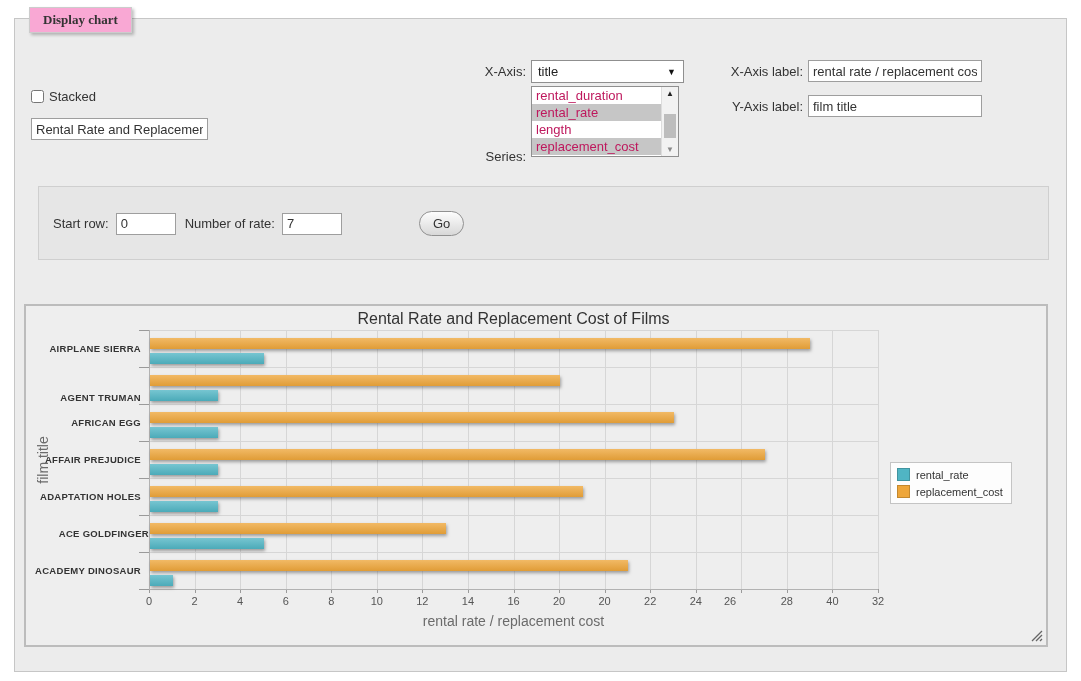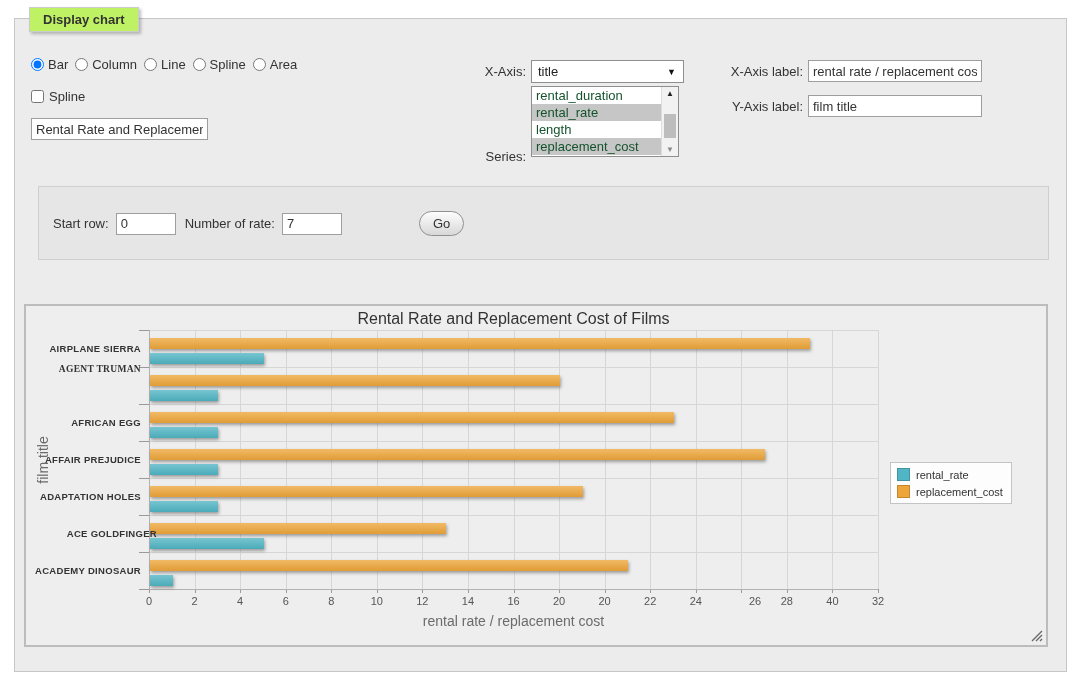--- a/index.html
+++ b/index.html
@@ -3,23 +3,23 @@
 <meta charset="utf-8">
 <style>
   * { margin:0; padding:0; box-sizing:border-box; }
   html,body { width:1081px; height:681px; background:#ffffff; font-family:"Liberation Sans", sans-serif; overflow:hidden; }
 
   .fieldset {
     position:absolute; left:14px; top:18px; width:1053px; height:654px;
     background:#ececec; border:1px solid #c6c6c6;
   }
   .fieldset-legend {
-    position:absolute; left:14px; top:-12px; background:#bef264;
+    position:absolute; left:14px; top:-12px; background:#f9a8d4;
     border:1px solid #cccccc; padding:4px 13px; font-size:13px; font-weight:bold; color:#333;
-    box-shadow:2px 2px 3px rgba(0,0,0,0.25); z-index:5;
+    box-shadow:2px 2px 3px rgba(0,0,0,0.25); z-index:5;font-family:Liberation Serif, serif;
   }
 
   
   .radio-row { position:absolute; left:16px; top:38px; display:flex; align-items:center; gap:7px; font-size:13px; color:#333; }
   .radio-row label { display:flex; align-items:center; gap:4px; }
   input[type=radio], input[type=checkbox] { width:13px; height:13px; margin:0; }
   .check-row { position:absolute; left:16px; top:70px; display:flex; align-items:center; gap:5px; font-size:13px; color:#333; }
 
   .text-input {
     height:22px; border:1px solid #9e9e9e; background:#fff; font-size:13px; color:#333;
@@ -38,21 +38,21 @@
     background:#fff; border:1px solid #8f8f8f; font-size:13px; color:#222;
     display:flex; align-items:center; padding-left:6px;
   }
   .select-box .arrow { position:absolute; right:7px; top:6px; font-size:9px; color:#111; }
 
   .listbox {
     position:absolute; left:516px; top:67px; width:148px; height:71px;
     background:#fff; border:1px solid #8f8f8f; overflow:hidden;
   }
   .listbox .opts { position:absolute; left:0; top:0; right:17px; bottom:0; }
-  .listbox .opt { height:17px; line-height:17px; font-size:13px; color:#14532d; padding-left:4px; white-space:nowrap; }
+  .listbox .opt { height:17px; line-height:17px; font-size:13px; color:#be185d; padding-left:4px; white-space:nowrap; }
   .listbox .opt.sel { background:#c6c6c6; }
   .scrollbar { position:absolute; right:0; top:0; width:17px; bottom:0; background:#f2f2f2; border-left:1px solid #ddd; }
   .scrollbar .btn { position:absolute; left:0; width:16px; height:13px; text-align:center; font-size:8px; line-height:13px; }
   .scrollbar .up { top:0; color:#222; }
   .scrollbar .down { bottom:0; color:#8a8a8a; }
   .scrollbar .thumb { position:absolute; left:2px; width:12px; top:27px; height:24px; background:#bdbdbd; }
 
   .axis-input { position:absolute; left:793px; width:174px; }
   .x-input { top:41px; } .y-input { top:76px; }
 
@@ -95,46 +95,24 @@
   .legend-item { display:flex; align-items:center; gap:6px; font-size:11px; color:#333; cursor:pointer; white-space:nowrap; }
   .legend-swatch { width:13px; height:13px; border:1px solid rgba(0,0,0,0.18); }
   .resize-handle { position:absolute; right:3px; bottom:3px; width:12px; height:12px; cursor:nwse-resize; }
 </style>
 </head>
 <body>
 
 <div class="fieldset">
   <div class="fieldset-legend">Display chart</div>
 
-  <div class="radio-row" id="radio-row">
-      <label>
-        <input type="radio" name="ctype" checked="" style="">
-        <span>Bar</span>
-      </label>
-      <label>
-        <input type="radio" name="ctype" style="">
-        <span>Column</span>
-      </label>
-      <label>
-        <input type="radio" name="ctype" style="">
-        <span>Line</span>
-      </label>
-      <label>
-        <input type="radio" name="ctype" style="">
-        <span>Spline</span>
-      </label>
-      <label>
-        <input type="radio" name="ctype" style="">
-        <span>Area</span>
-      </label>
-    </div>
 
   <div class="check-row">
     <input type="checkbox" id="stacked" style="">
-    <label for="stacked">Spline</label>
+    <label for="stacked">Stacked</label>
   </div>
 
   <input class="text-input title-input" value="Rental Rate and Replacement Cost of Films" style="">
 
   <div class="lbl lbl-xaxis">X-Axis:</div>
   <div class="select-box">
     <span>title</span>
     <span class="arrow">▼</span>
   </div>
 
@@ -211,21 +189,21 @@
       <div class="xtick" style="left: 578.625px; top: 283px;"></div>
       <div class="x-label" style="left: 566.625px; top: 289px; width: 24px;">20</div>
       <div class="vgrid" style="left: 624.188px; top: 24px; height: 259px;"></div>
       <div class="xtick" style="left: 624.188px; top: 283px;"></div>
       <div class="x-label" style="left: 612.188px; top: 289px; width: 24px;">22</div>
       <div class="vgrid" style="left: 669.75px; top: 24px; height: 259px;"></div>
       <div class="xtick" style="left: 669.75px; top: 283px;"></div>
       <div class="x-label" style="left: 657.75px; top: 289px; width: 24px;">24</div>
       <div class="vgrid" style="left: 715.312px; top: 24px; height: 259px;"></div>
       <div class="xtick" style="left: 715.312px; top: 283px;"></div>
-      <div class="x-label" style="left: 717px; top: 289px; width: 24px;">26</div>
+      <div class="x-label" style="left: 692px; top: 289px; width: 24px;">26</div>
       <div class="vgrid" style="left: 760.875px; top: 24px; height: 259px;"></div>
       <div class="xtick" style="left: 760.875px; top: 283px;"></div>
       <div class="x-label" style="left: 748.875px; top: 289px; width: 24px;">28</div>
       <div class="vgrid" style="left: 806.438px; top: 24px; height: 259px;"></div>
       <div class="xtick" style="left: 806.438px; top: 283px;"></div>
       <div class="x-label" style="left: 794.438px; top: 289px; width: 24px;">40</div>
       <div class="vgrid" style="left: 852px; top: 24px; height: 259px;"></div>
       <div class="xtick" style="left: 852px; top: 283px;"></div>
       <div class="x-label" style="left: 840px; top: 289px; width: 24px;">32</div>
       <div class="hgrid" style="left: 123px; top: 24px; width: 729px;"></div>
@@ -244,33 +222,33 @@
       <div class="ytick" style="left: 113px; top: 246px;"></div>
       <div class="hgrid" style="left: 123px; top: 283px; width: 729px;"></div>
       <div class="ytick" style="left: 113px; top: 283px;"></div>
       <div class="axis-line-left" style="left: 123px; top: 24px; height: 259px;"></div>
       <div class="axis-line-bottom" style="left: 123px; top: 283px; width: 729px;"></div>
       <div class="bar" style="left: 124px; top: 31.5px; width: 660.428px; height: 11px; background-color: rgb(238, 166, 58);"></div>
       <div class="bar" style="left: 124px; top: 46.5px; width: 113.678px; height: 11px; background-color: rgb(80, 181, 196);"></div>
       <div class="cat-label" style="left: 0px; width: 115px; top: 37px;">AIRPLANE SIERRA</div>
       <div class="bar" style="left: 124px; top: 68.5px; width: 409.835px; height: 11px; background-color: rgb(238, 166, 58);"></div>
       <div class="bar" style="left: 124px; top: 83.5px; width: 68.1159px; height: 11px; background-color: rgb(80, 181, 196);"></div>
-      <div class="cat-label" style="left: 0px; width: 115px; top: 58px; font-family: Liberation Serif, serif;">AGENT TRUMAN</div>
+      <div class="cat-label" style="left: 0px; width: 115px; top: 86px;">AGENT TRUMAN</div>
       <div class="bar" style="left: 124px; top: 105.5px; width: 523.741px; height: 11px; background-color: rgb(238, 166, 58);"></div>
       <div class="bar" style="left: 124px; top: 120.5px; width: 68.1159px; height: 11px; background-color: rgb(80, 181, 196);"></div>
       <div class="cat-label" style="left: 0px; width: 115px; top: 111px;">AFRICAN EGG</div>
       <div class="bar" style="left: 124px; top: 142.5px; width: 614.866px; height: 11px; background-color: rgb(238, 166, 58);"></div>
       <div class="bar" style="left: 124px; top: 157.5px; width: 68.1159px; height: 11px; background-color: rgb(80, 181, 196);"></div>
       <div class="cat-label" style="left: 0px; width: 115px; top: 148px;">AFFAIR PREJUDICE</div>
       <div class="bar" style="left: 124px; top: 179.5px; width: 432.616px; height: 11px; background-color: rgb(238, 166, 58);"></div>
       <div class="bar" style="left: 124px; top: 194.5px; width: 68.1159px; height: 11px; background-color: rgb(80, 181, 196);"></div>
       <div class="cat-label" style="left: 0px; width: 115px; top: 185px;">ADAPTATION HOLES</div>
       <div class="bar" style="left: 124px; top: 216.5px; width: 295.928px; height: 11px; background-color: rgb(238, 166, 58);"></div>
       <div class="bar" style="left: 124px; top: 231.5px; width: 113.678px; height: 11px; background-color: rgb(80, 181, 196);"></div>
-      <div class="cat-label" style="left: 16px; width: 115px; top: 222px;">ACE GOLDFINGER</div>
+      <div class="cat-label" style="left: 8px; width: 115px; top: 222px;">ACE GOLDFINGER</div>
       <div class="bar" style="left: 124px; top: 253.5px; width: 478.178px; height: 11px; background-color: rgb(238, 166, 58);"></div>
       <div class="bar" style="left: 124px; top: 268.5px; width: 22.5534px; height: 11px; background-color: rgb(80, 181, 196);"></div>
       <div class="cat-label" style="left: 0px; width: 115px; top: 259px;">ACADEMY DINOSAUR</div>
       <div class="xaxis-title" style="left: 123px; width: 729px; top: 307px;">rental rate / replacement cost</div>
       <div class="yaxis-title" style="left: 17px; top: 153.5px;">film title</div>
       <div class="chart-legend" style="left: 864px; top: 156px;">
         <div class="legend-item">
           <span class="legend-swatch" style="background: rgb(80, 181, 196);"></span>
           <span>rental_rate</span>
         </div>

